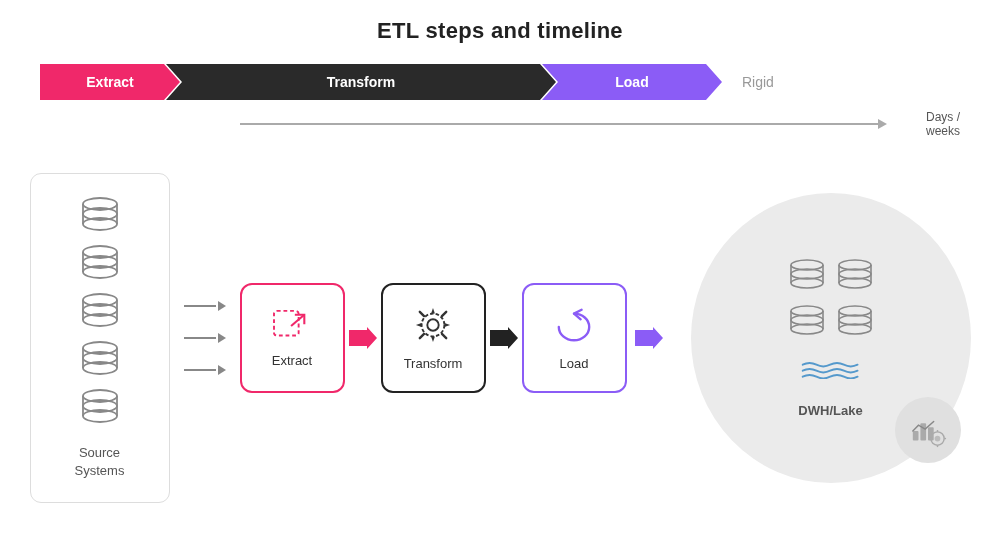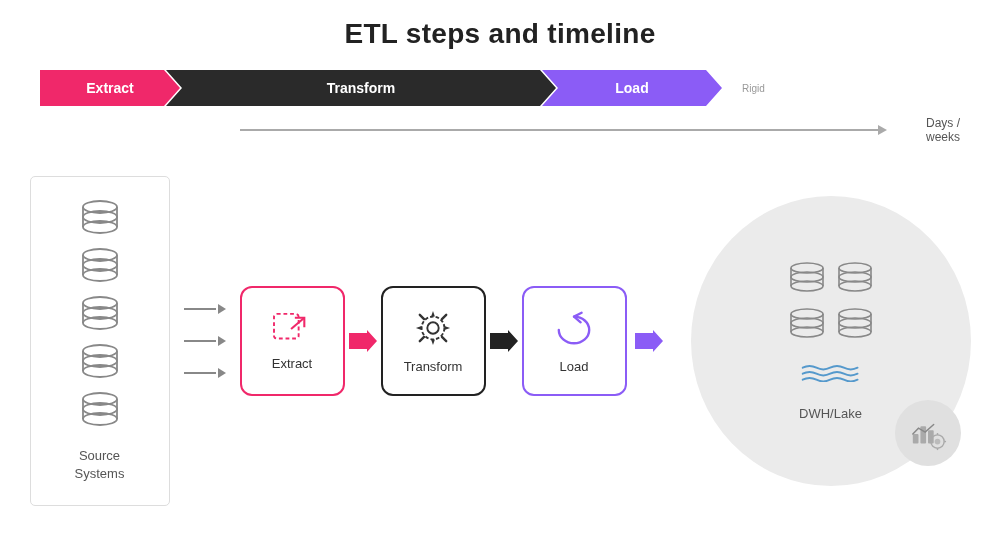--- a/index.html
+++ b/index.html
@@ -9,21 +9,21 @@
       background: #ffffff;
       font-family: 'Segoe UI', Arial, sans-serif;
       overflow: hidden;
       display: flex;
       flex-direction: column;
       align-items: center;
     }
 
     
     .page-title {
-      font-size: 28px;
+      font-size: 22px;
       font-weight: 600;
       color: #222;
       margin-top: 18px;
       margin-bottom: 16px;
       letter-spacing: 0.3px;
     }
 
     
     .timeline-container {
       width: 920px;
@@ -74,21 +74,21 @@
       background: #8b5cf6;
       width: 180px;
       z-index: 1;
       margin-left: -14px;
     }
 
     .tl-rigid {
       display: flex;
       align-items: center;
       padding-left: 20px;
-      font-size: 10px;
+      font-size: 14px;
       color: #999;
       font-weight: 500;
       width: 120px;
     }
 
     
     .timeline-arrow-row {
       width: 920px;
       display: flex;
       align-items: center;
@@ -133,21 +133,21 @@
       justify-content: center;
       position: relative;
       margin-top: 0px;
     }
 
     
     .source-systems-box {
       width: 140px;
       min-height: 330px;
       border: 1.5px solid #ddd;
-      border-radius: 5px;
+      border-radius: 11px;
       display: flex;
       flex-direction: column;
       align-items: center;
       justify-content: center;
       padding: 16px 10px 20px;
       background: #fff;
       position: relative;
       gap: 2px;
     }
 
@@ -281,21 +281,21 @@
     .dwh-db-grid {
       display: grid;
       grid-template-columns: 1fr 1fr;
       gap: 10px;
       margin-bottom: 12px;
     }
 
     .dwh-label {
       font-size: 13px;
       color: #555;
-      font-weight: 400;
+      font-weight: 700;
       margin-top: 14px;
     }
 
     
     .waves-icon {
       margin: 6px 0;
     }
 
     .waves-icon svg {
       width: 60px;

